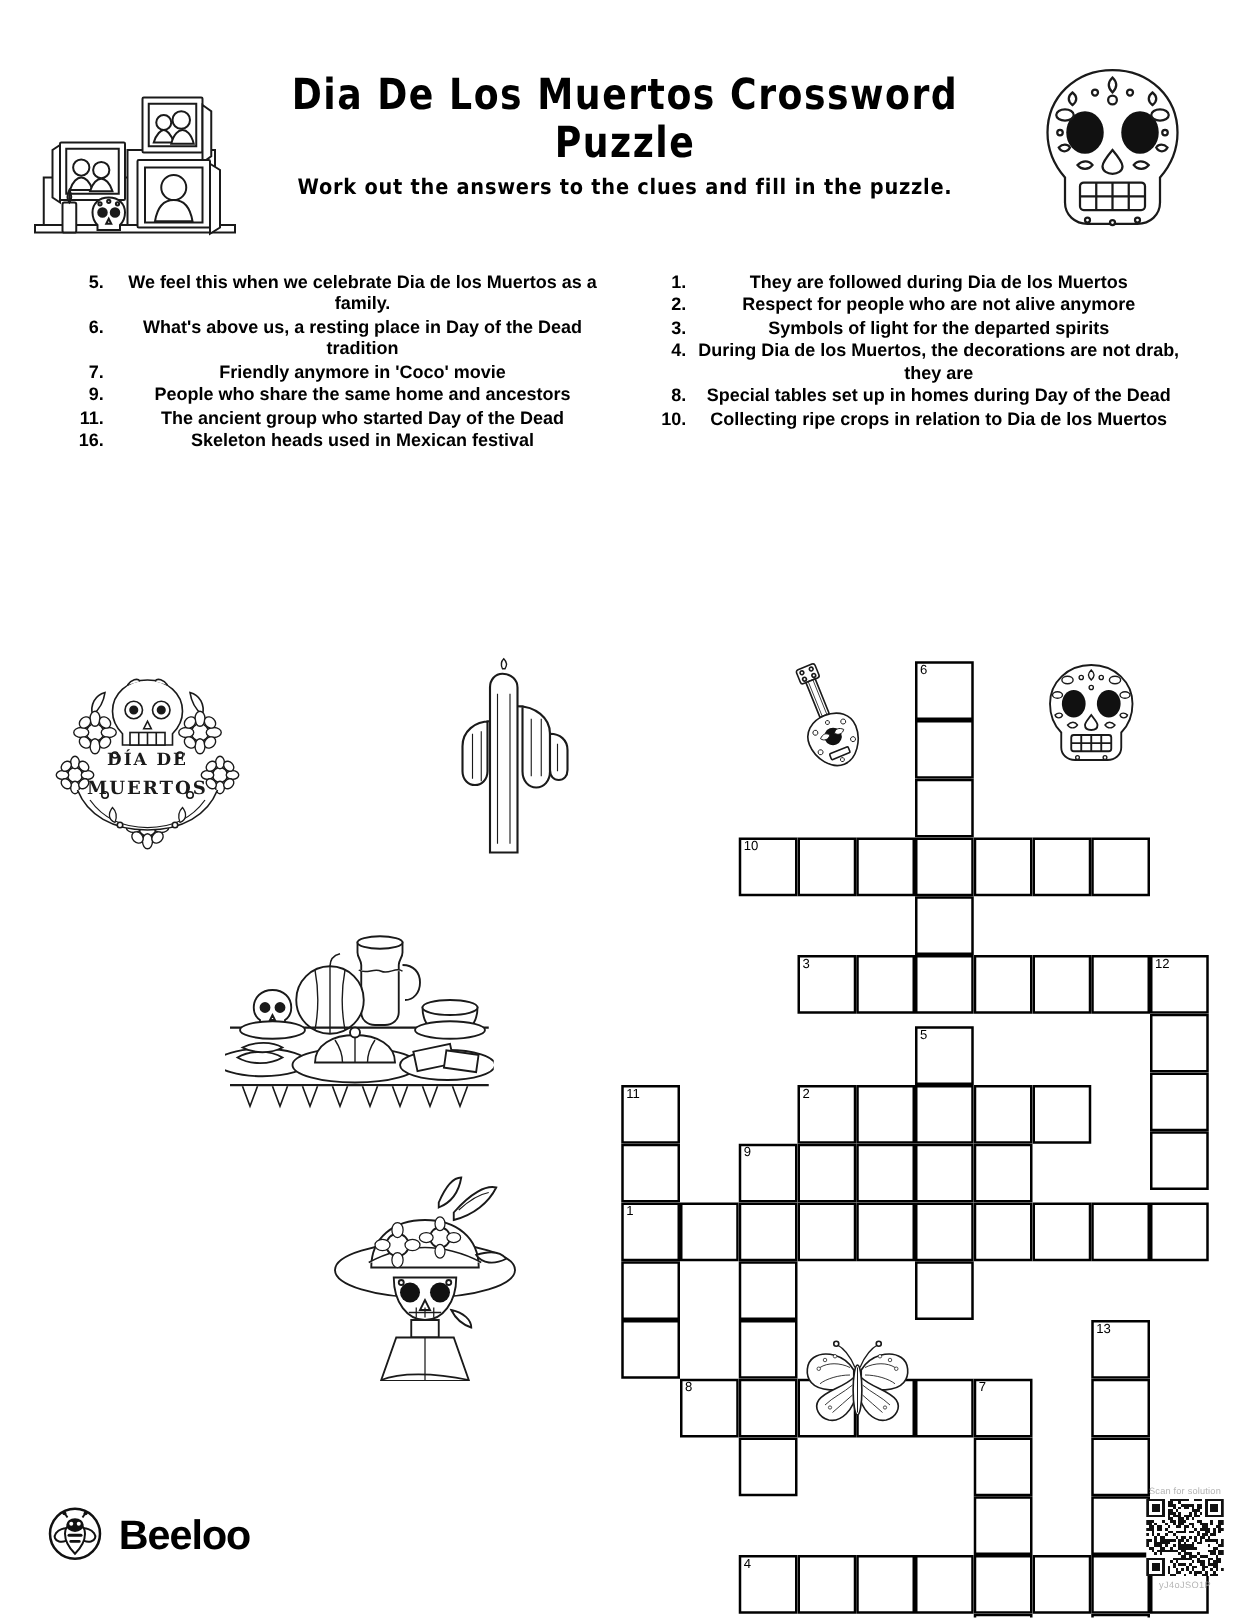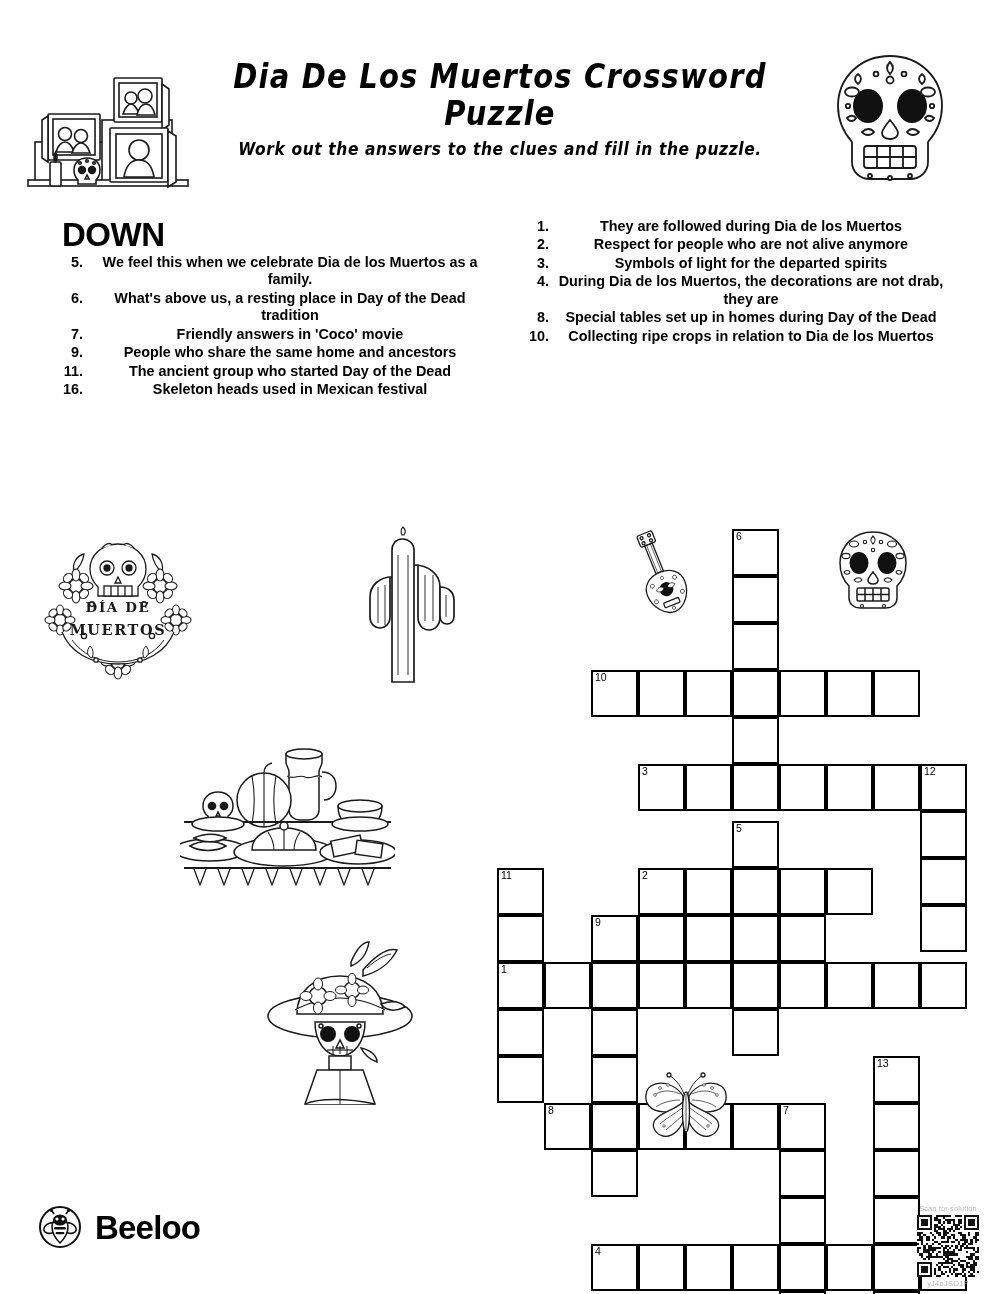--- a/index.html
+++ b/index.html
@@ -3,21 +3,21 @@
 <meta charset="utf-8">
 <style>
   html,body{margin:0;padding:0;}
   body{
     width:1000px;height:1294px;background:#fff;position:relative;
     font-family:"Liberation Sans",sans-serif;color:#000;overflow:hidden;
   }
   .page{position:absolute;inset:0;}
 
   
-  .header{position:absolute;left:0;top:0;width:847px;height:205px;font-style:italic;}
+  .header{position:absolute;left:0;top:0;width:847px;height:205px;}
   .altar{position:absolute;left:22px;top:70px;width:180px;height:120px;}
   .skull-hd{position:absolute;left:818px;top:48px;width:145px;height:145px;}
   .title{
     position:absolute;left:180px;top:58px;width:640px;text-align:center;
     font-family:"DejaVu Sans",sans-serif;font-weight:bold;font-size:29px;
     letter-spacing:1.2px;line-height:1.1;
     transform:scaleY(1.18);transform-origin:top center;
   }
   .subtitle{
     position:absolute;left:160px;top:140px;width:680px;text-align:center;
@@ -67,21 +67,21 @@
   .logo-wrap{position:absolute;left:38px;top:25px;display:flex;align-items:center;}
   .logo-mark{width:44px;height:44px;}
   .logo-text{
     font-family:"Liberation Sans",sans-serif;font-weight:bold;
     font-size:33px;letter-spacing:-0.8px;margin-left:13px;line-height:1;
   }
   .copyright{
     position:absolute;left:0;top:78px;width:1000px;text-align:center;
     font-size:11.5px;color:#a8a8a8;letter-spacing:0.4px;
   }
-  .qr-wrap{position:absolute;left:912px;top:8px;width:72px;text-align:center;margin-top:16px;}
+  .qr-wrap{position:absolute;left:912px;top:8px;width:72px;text-align:center;}
   .qr-cap{font-size:7.4px;color:#b4b4b4;letter-spacing:0.15px;margin-bottom:2px;}
   .qr-code{width:62px;height:62px;margin:0 auto;display:block;}
   .qr-id{font-size:7.4px;color:#b4b4b4;margin-top:2px;letter-spacing:0.3px;}
 </style>
 </head>
 <body>
 
 <div class="page">
 
   <div class="header">
@@ -168,33 +168,32 @@
           <circle cx="92" cy="128" r="2"></circle>
         <circle cx="72" cy="130" r="2"></circle>
       </g>
     </svg>
 
     <div class="title">Dia De Los Muertos Crossword Puzzle</div>
     <div class="subtitle">Work out the answers to the clues and fill in the puzzle.</div>
   </div>
 
   <div class="clue-col clue-down">
-    <div class="clue-head">DOWN</div>
     <ul class="clue-list" id="down-list">
         <li class="clue-item">
           <span class="clue-num">5.</span>
           <span class="clue-txt">We feel this when we celebrate Dia de los Muertos as a family.</span>
         </li>
         <li class="clue-item">
           <span class="clue-num">6.</span>
           <span class="clue-txt">What's above us, a resting place in Day of the Dead tradition</span>
         </li>
         <li class="clue-item">
           <span class="clue-num">7.</span>
-          <span class="clue-txt">Friendly answers in 'Coco' movie</span>
+          <span class="clue-txt">Friendly anymore in 'Coco' movie</span>
         </li>
         <li class="clue-item">
           <span class="clue-num">9.</span>
           <span class="clue-txt">People who share the same home and ancestors</span>
         </li>
         <li class="clue-item">
           <span class="clue-num">11.</span>
           <span class="clue-txt">The ancient group who started Day of the Dead</span>
         </li>
         <li class="clue-item">

